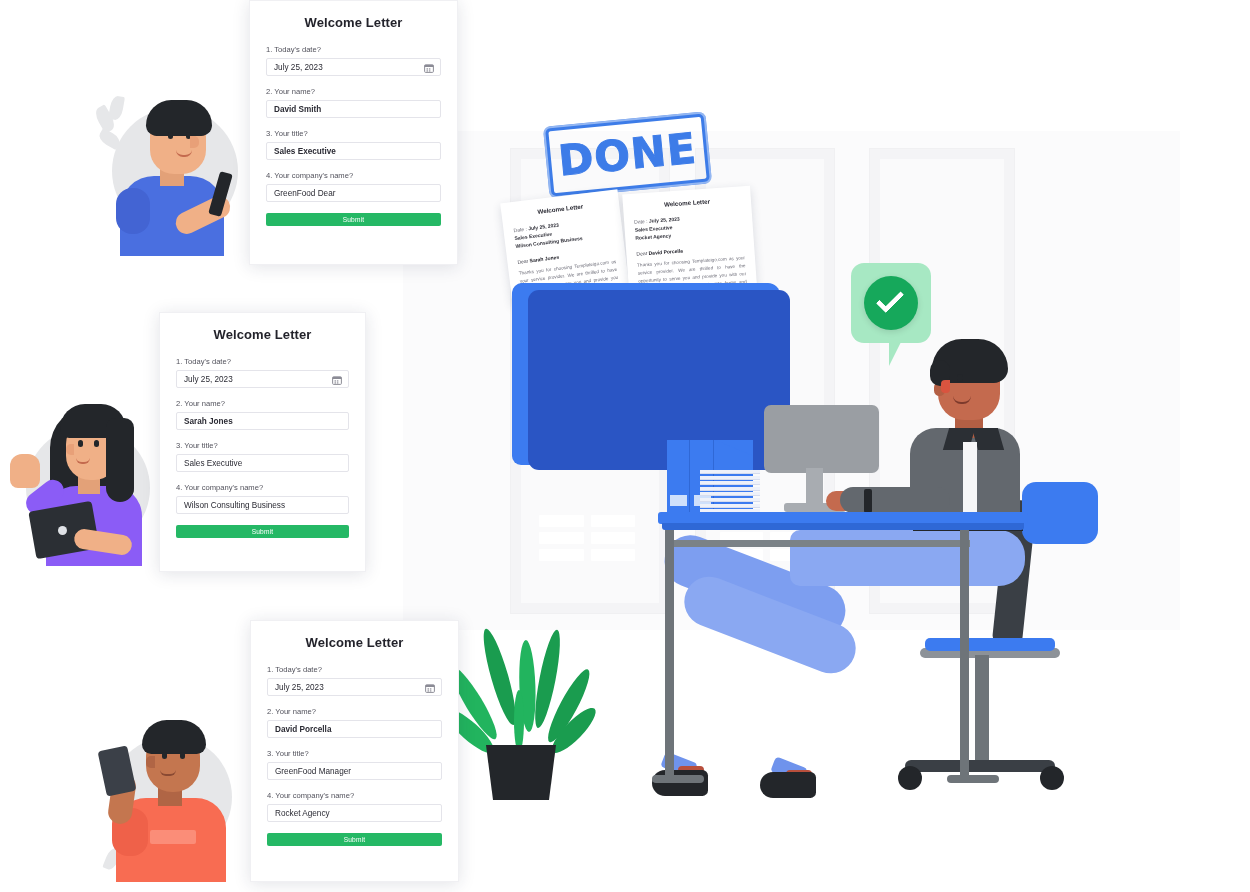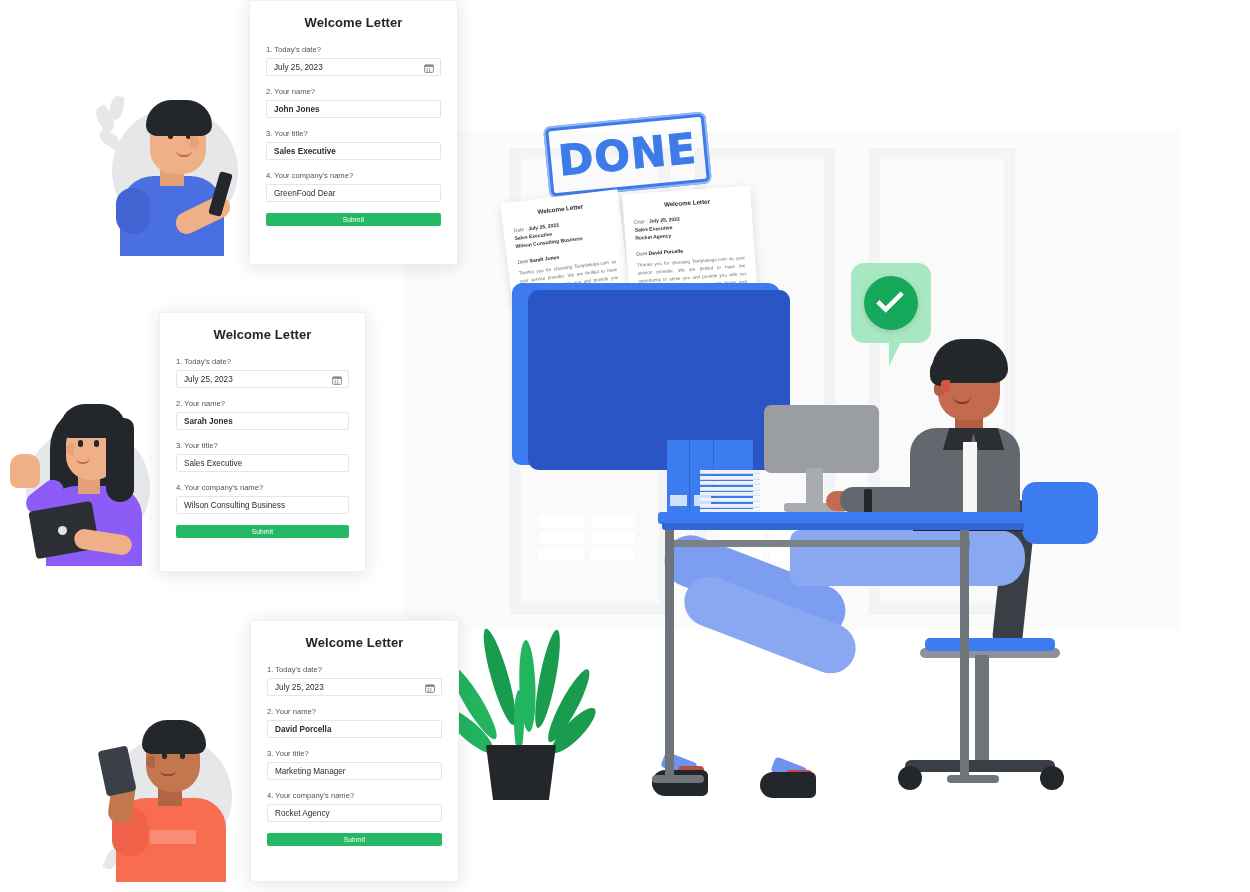--- a/index.html
+++ b/index.html
@@ -380,21 +380,21 @@
           <rect x="1" y="3" width="14" height="3.4" fill="#8b8b95"></rect>
           <rect x="4" y="8.4" width="2.4" height="2.2" fill="#9b9ba4"></rect>
           <rect x="7.8" y="8.4" width="2.4" height="2.2" fill="#9b9ba4"></rect>
           <rect x="4" y="11.6" width="2.4" height="2.2" fill="#9b9ba4"></rect>
           <rect x="7.8" y="11.6" width="2.4" height="2.2" fill="#9b9ba4"></rect>
         </svg>
     </div>
 
     <div class="q-label">2. Your name?</div>
     <div class="q-field bold">
-      <span>John Jones</span>
+      <span>David Smith</span>
     </div>
 
     <div class="q-label">3. Your title?</div>
     <div class="q-field bold">
       <span>Sales Executive</span>
     </div>
 
     <div class="q-label">4. Your company's name?</div>
     <div class="q-field">
       <span>GreenFood Dear</span>
@@ -453,21 +453,21 @@
         </svg>
     </div>
 
     <div class="q-label">2. Your name?</div>
     <div class="q-field bold">
       <span>David Porcella</span>
     </div>
 
     <div class="q-label">3. Your title?</div>
     <div class="q-field">
-      <span>Marketing Manager</span>
+      <span>GreenFood Manager</span>
     </div>
 
     <div class="q-label">4. Your company's name?</div>
     <div class="q-field">
       <span>Rocket Agency</span>
     </div>
 
     <div class="submit-btn">Submit</div>
   </div>
 

